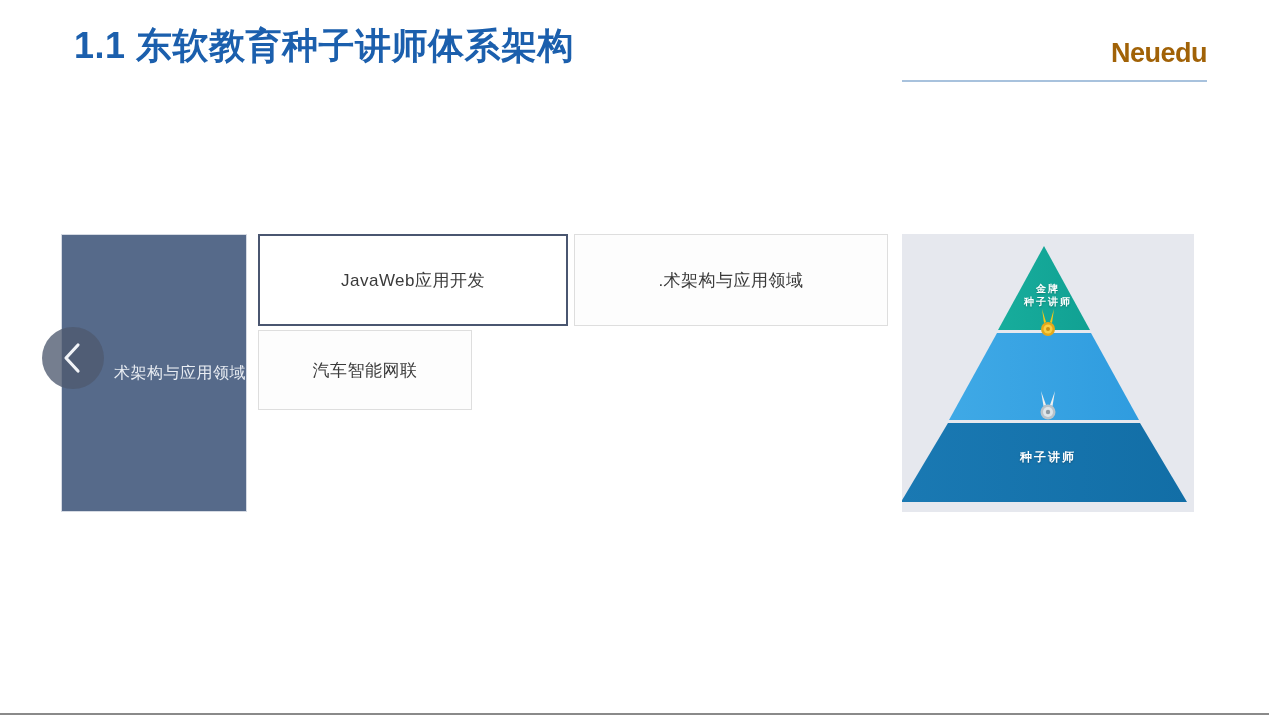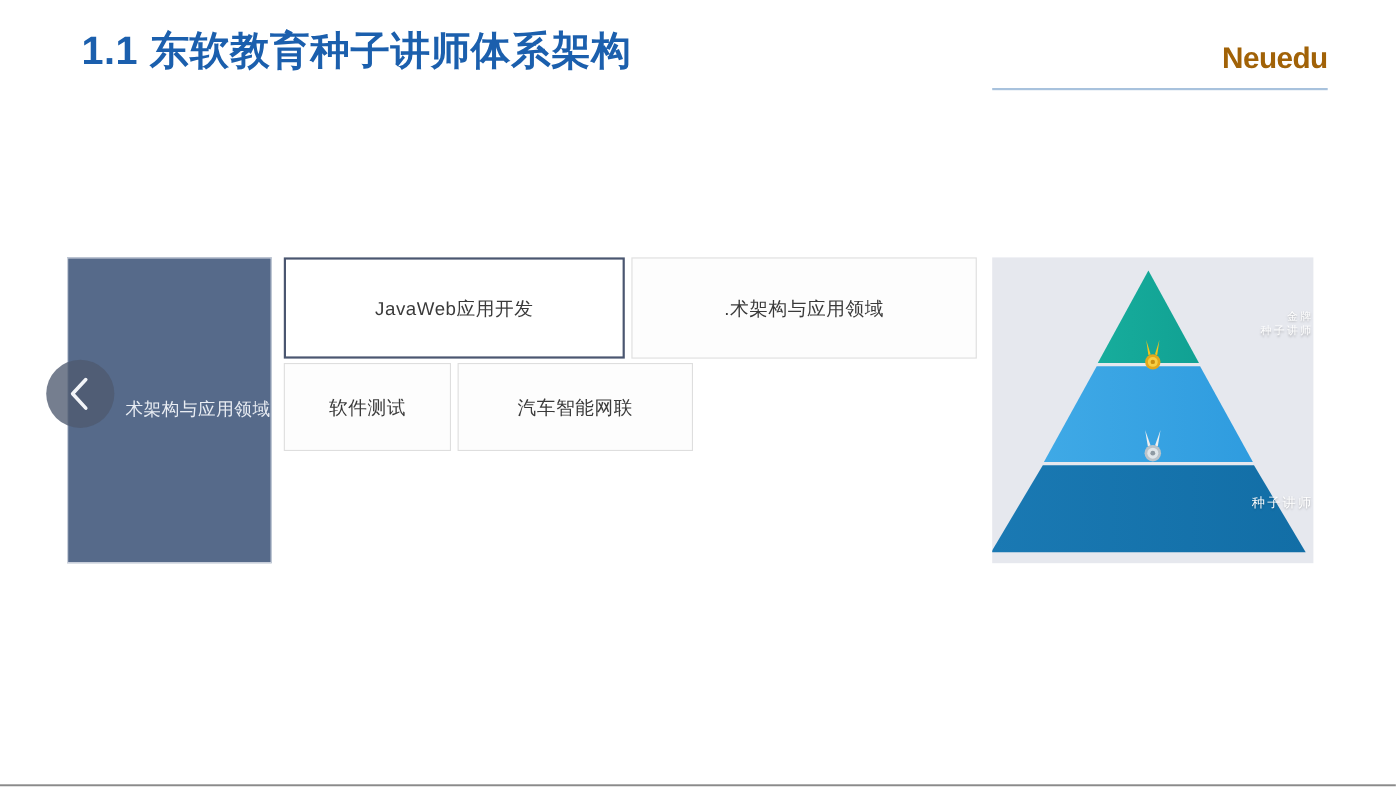--- a/index.html
+++ b/index.html
@@ -156,23 +156,23 @@
     position: absolute;
     left: 0;
     top: 0;
     width: 292px;
     height: 278px;
   }
 
   .tier-label {
     position: absolute;
     width: 100%;
-    text-align: right;
+    text-align: center;
     color: #ffffff;
-    font-weight: normal;
+    font-weight: bold;
     letter-spacing: 2px;
     text-shadow: 0 1px 2px rgba(0,0,0,0.25);
     pointer-events: none;
   }
 
   #tier-gold-label {
     top: 48px;
     font-size: 10px;
     line-height: 13px;
   }
@@ -225,23 +225,20 @@
     <div class="card-row row-1">
       <div class="topic-card selected" style="width:310px">
         <span>JavaWeb应用开发</span>
       </div>
       <div class="topic-card" style="width:314px">
         <span>.术架构与应用领域</span>
       </div>
     </div>
 
     <div class="card-row row-2">
-      <div class="topic-card" style="width:152px">
-        <span>软件测试</span>
-      </div>
       <div class="topic-card" style="width:214px">
         <span>汽车智能网联</span>
       </div>
     </div>
 
 
   </div>
 
   <div id="pyramid-panel">
 

